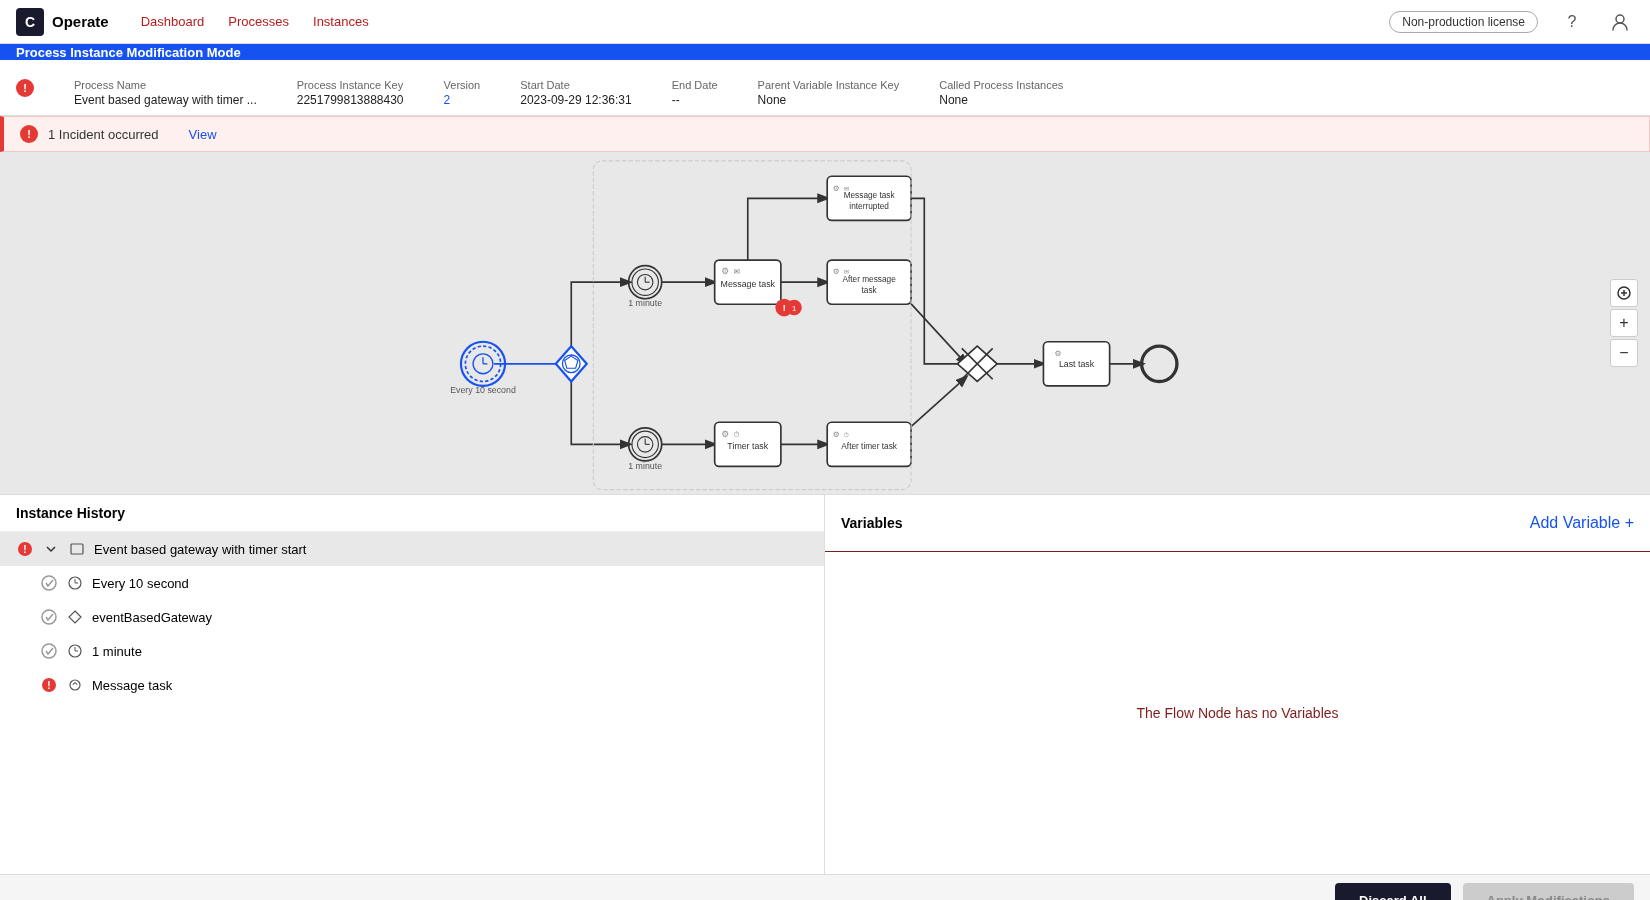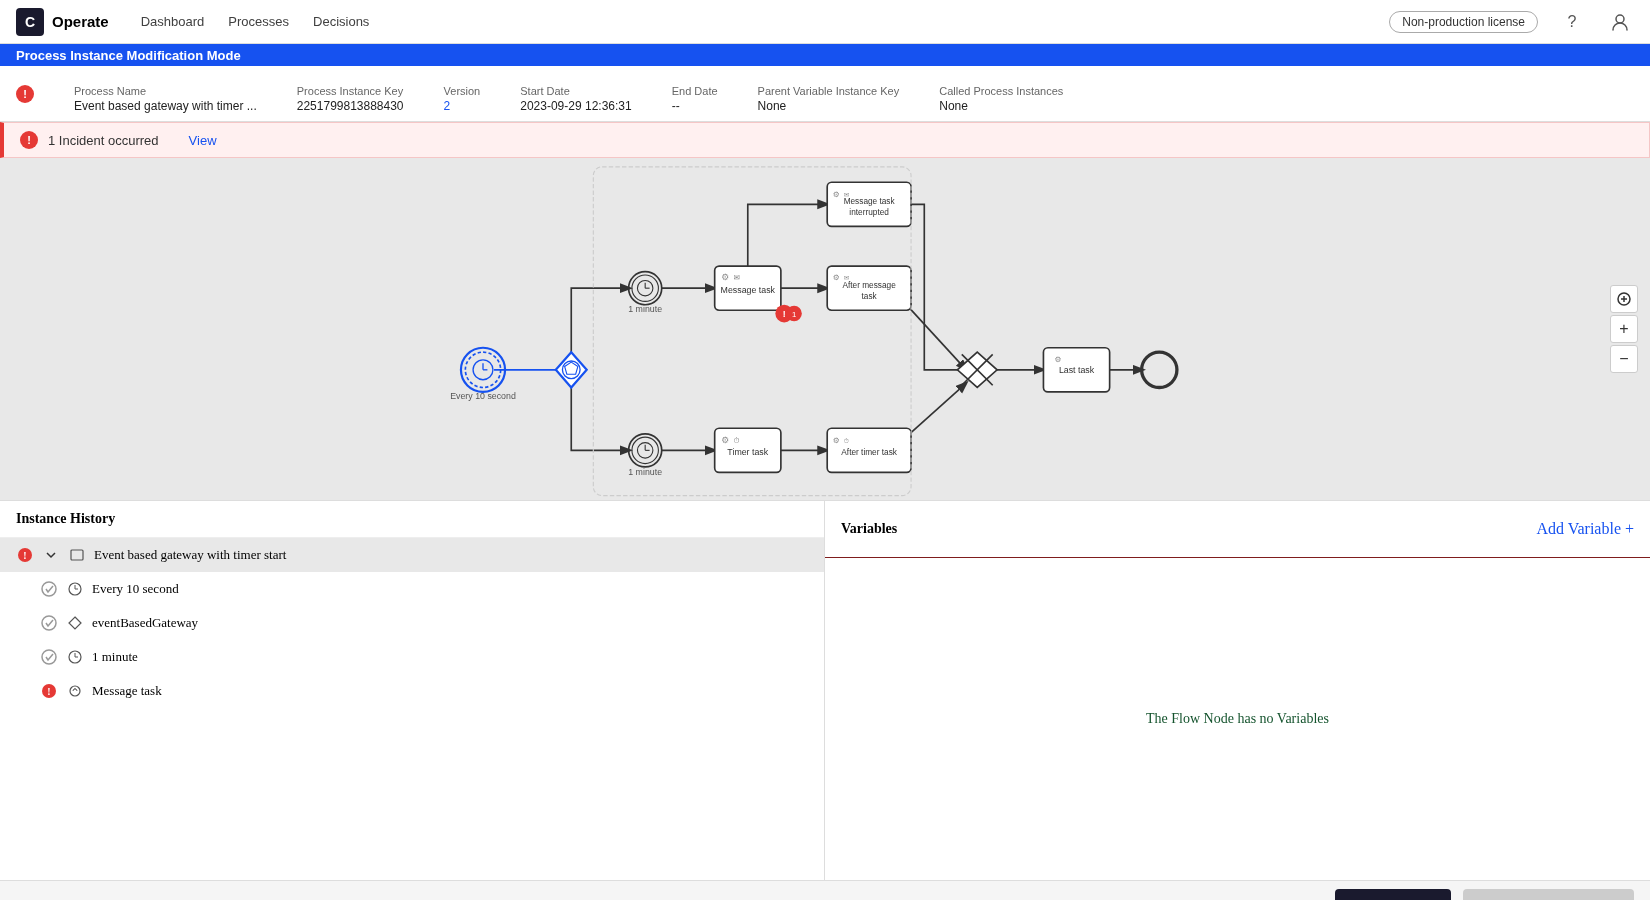--- a/index.html
+++ b/index.html
@@ -11,31 +11,31 @@
       border-bottom: 1px solid #ddd; padding: 0 16px; gap: 24px;
     }
     .top-nav .logo {
       display: flex; align-items: center; gap: 8px; font-weight: bold; font-size: 15px;
       margin-right: 8px;
     }
     .logo-icon {
       width: 28px; height: 28px; background: #1a1a2e; border-radius: 4px;
       display: flex; align-items: center; justify-content: center; color: #fff; font-weight: bold; font-size: 14px;
     }
-    .nav-item { color: #404040; cursor: pointer; font-size: 13px; padding: 4px 0; }
+    .nav-item { color: #b91c1c; cursor: pointer; font-size: 13px; padding: 4px 0; }
     .nav-right { margin-left: auto; display: flex; align-items: center; gap: 20px; }
     .license-badge {
       border: 1px solid #aaa; border-radius: 12px; padding: 3px 12px;
       font-size: 12px; color: #333; cursor: pointer;
     }
     .nav-icon { width: 28px; height: 28px; display: flex; align-items: center; justify-content: center; cursor: pointer; color: #555; font-size: 16px; }
 
     
     .mod-banner {
-      background: #1652f0; color: #fff; height: 22px;
+      background: #1652f0; color: #fff; height: 16px;
       display: flex; align-items: center; padding: 0 16px;
       font-size: 13px; font-weight: 600;
     }
 
     
     .process-info {
       background: #fff; border-bottom: 1px solid #ddd;
       display: flex; align-items: center; padding: 8px 16px; gap: 40px; min-height: 50px;
     }
     .error-dot { width: 18px; height: 18px; background: #e53935; border-radius: 50%; display: flex; align-items: center; justify-content: center; color: #fff; font-size: 11px; font-weight: bold; flex-shrink: 0; }
@@ -57,21 +57,21 @@
     .main-area { display: flex; flex-direction: column; height: calc(900px - 44px - 32px - 50px); }
 
     
     .diagram-area {
       background: #e8e8e8; flex: 1; position: relative; overflow: hidden;
       min-height: 290px;
     }
 
     
     .bottom-panel {
-      display: flex; height: 380px; background: #fff; border-top: 1px solid #ddd; font-family: Liberation Serif, serif;
+      display: flex; height: 380px; background: #fff; border-top: 1px solid #ddd;
     }
     .history-panel {
       width: 50%; border-right: 1px solid #ddd; display: flex; flex-direction: column;
     }
     .panel-title {
       padding: 10px 16px; font-size: 14px; font-weight: 600; border-bottom: 1px solid #eee;
       background: #fff;
     }
     .history-items { flex: 1; overflow-y: auto; }
     .history-item {
@@ -85,21 +85,21 @@
     .variables-panel {
       width: 50%; display: flex; flex-direction: column;
     }
     .variables-header {
       display: flex; align-items: center; justify-content: space-between;
       padding: 10px 16px; border-bottom: 1px solid #7f1d1d;
     }
     .add-variable { color: #1652f0; cursor: pointer; font-size: 16px; }
     .variables-body {
       flex: 1; display: flex; align-items: center; justify-content: center;
-      color: #14532d; font-size: 14px; font-weight: 500;
+      color: #7f1d1d; font-size: 14px; font-weight: 500;
     }
 
     
     .footer {
       height: 52px; background: #f5f5f5; border-top: 1px solid #ddd;
       display: flex; align-items: center; justify-content: flex-end; padding: 0 16px; gap: 12px;
     }
     .btn-discard {
       background: #1a1a2e; color: #fff; border: none; padding: 10px 24px;
       border-radius: 4px; cursor: pointer; font-size: 13px; font-weight: 600;
@@ -126,21 +126,21 @@
 </head>
 <body>
 
 <div class="top-nav">
   <div class="logo">
     <div class="logo-icon">C</div>
     <span>Operate</span>
   </div>
   <span class="nav-item">Dashboard</span>
   <span class="nav-item">Processes</span>
-  <span class="nav-item">Decisions</span>
+  <span class="nav-item">Instances</span>
   <div class="nav-right">
     <div class="license-badge">Non-production license</div>
     <div class="nav-icon">?</div>
     <div class="nav-icon">
       <svg width="20" height="20" viewBox="0 0 20 20" fill="none">
           <circle cx="10" cy="7" r="4" stroke="#555" stroke-width="1.5"></circle>
           <path d="M3 18c0-3.866 3.134-7 7-7s7 3.134 7 7" stroke="#555" stroke-width="1.5" stroke-linecap="round"></path>
         </svg>
     </div>
   </div>

